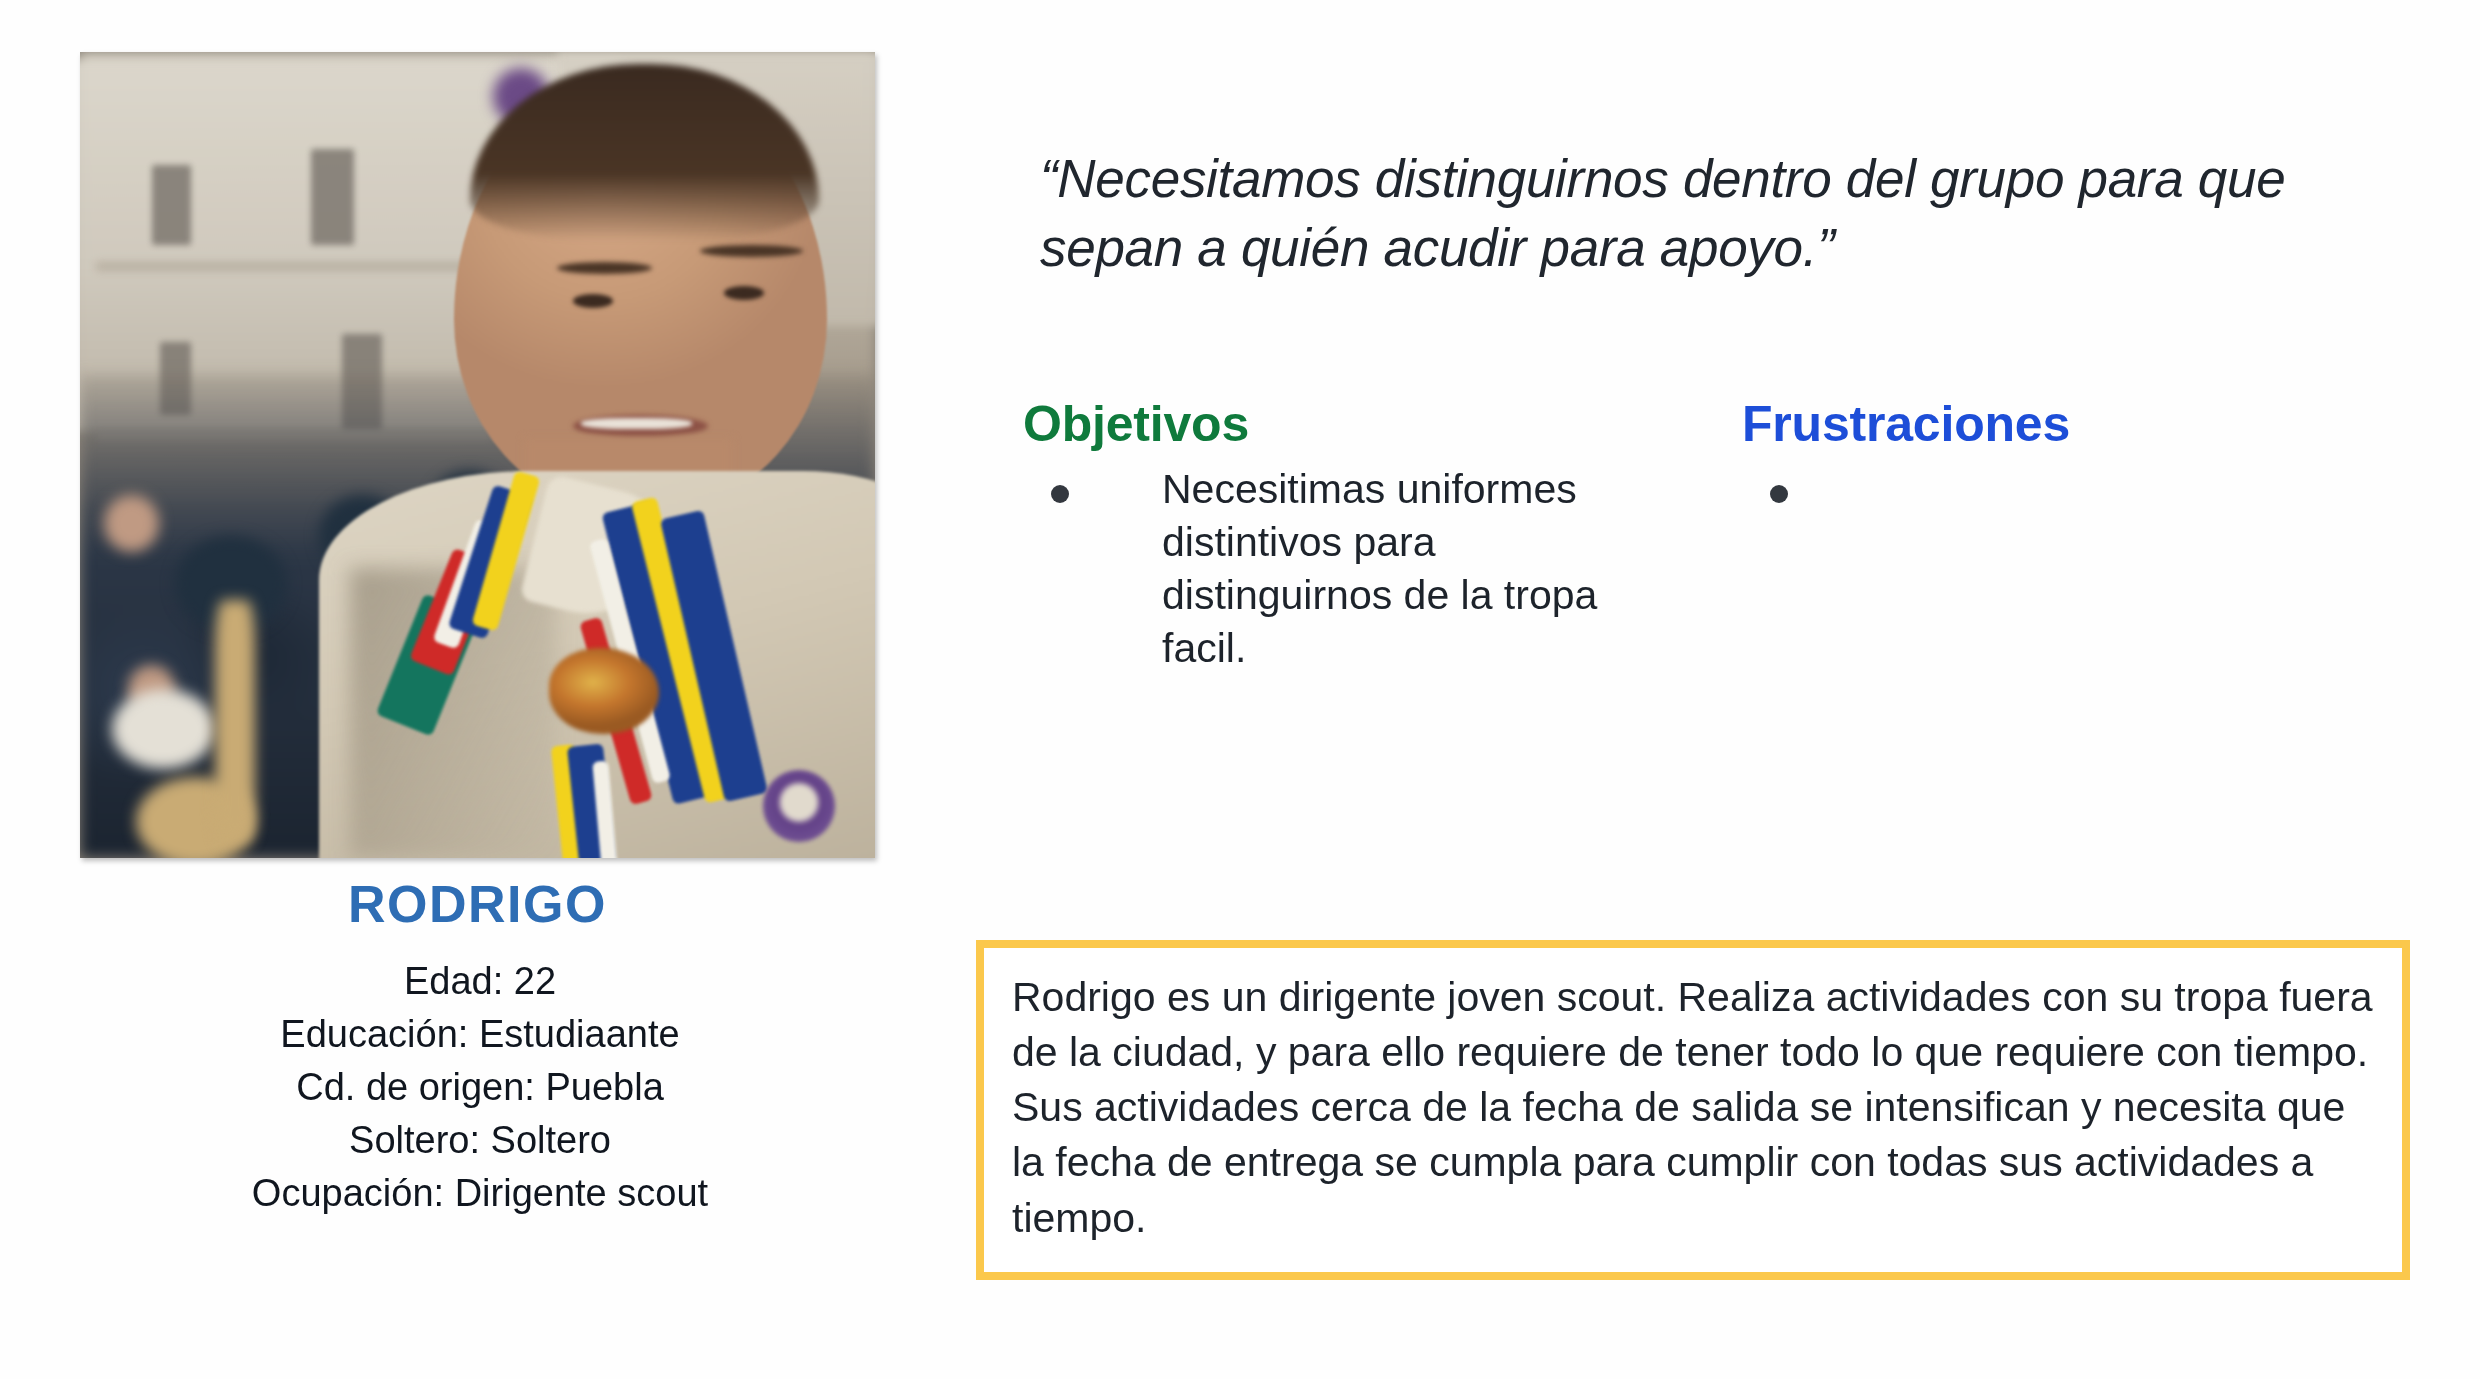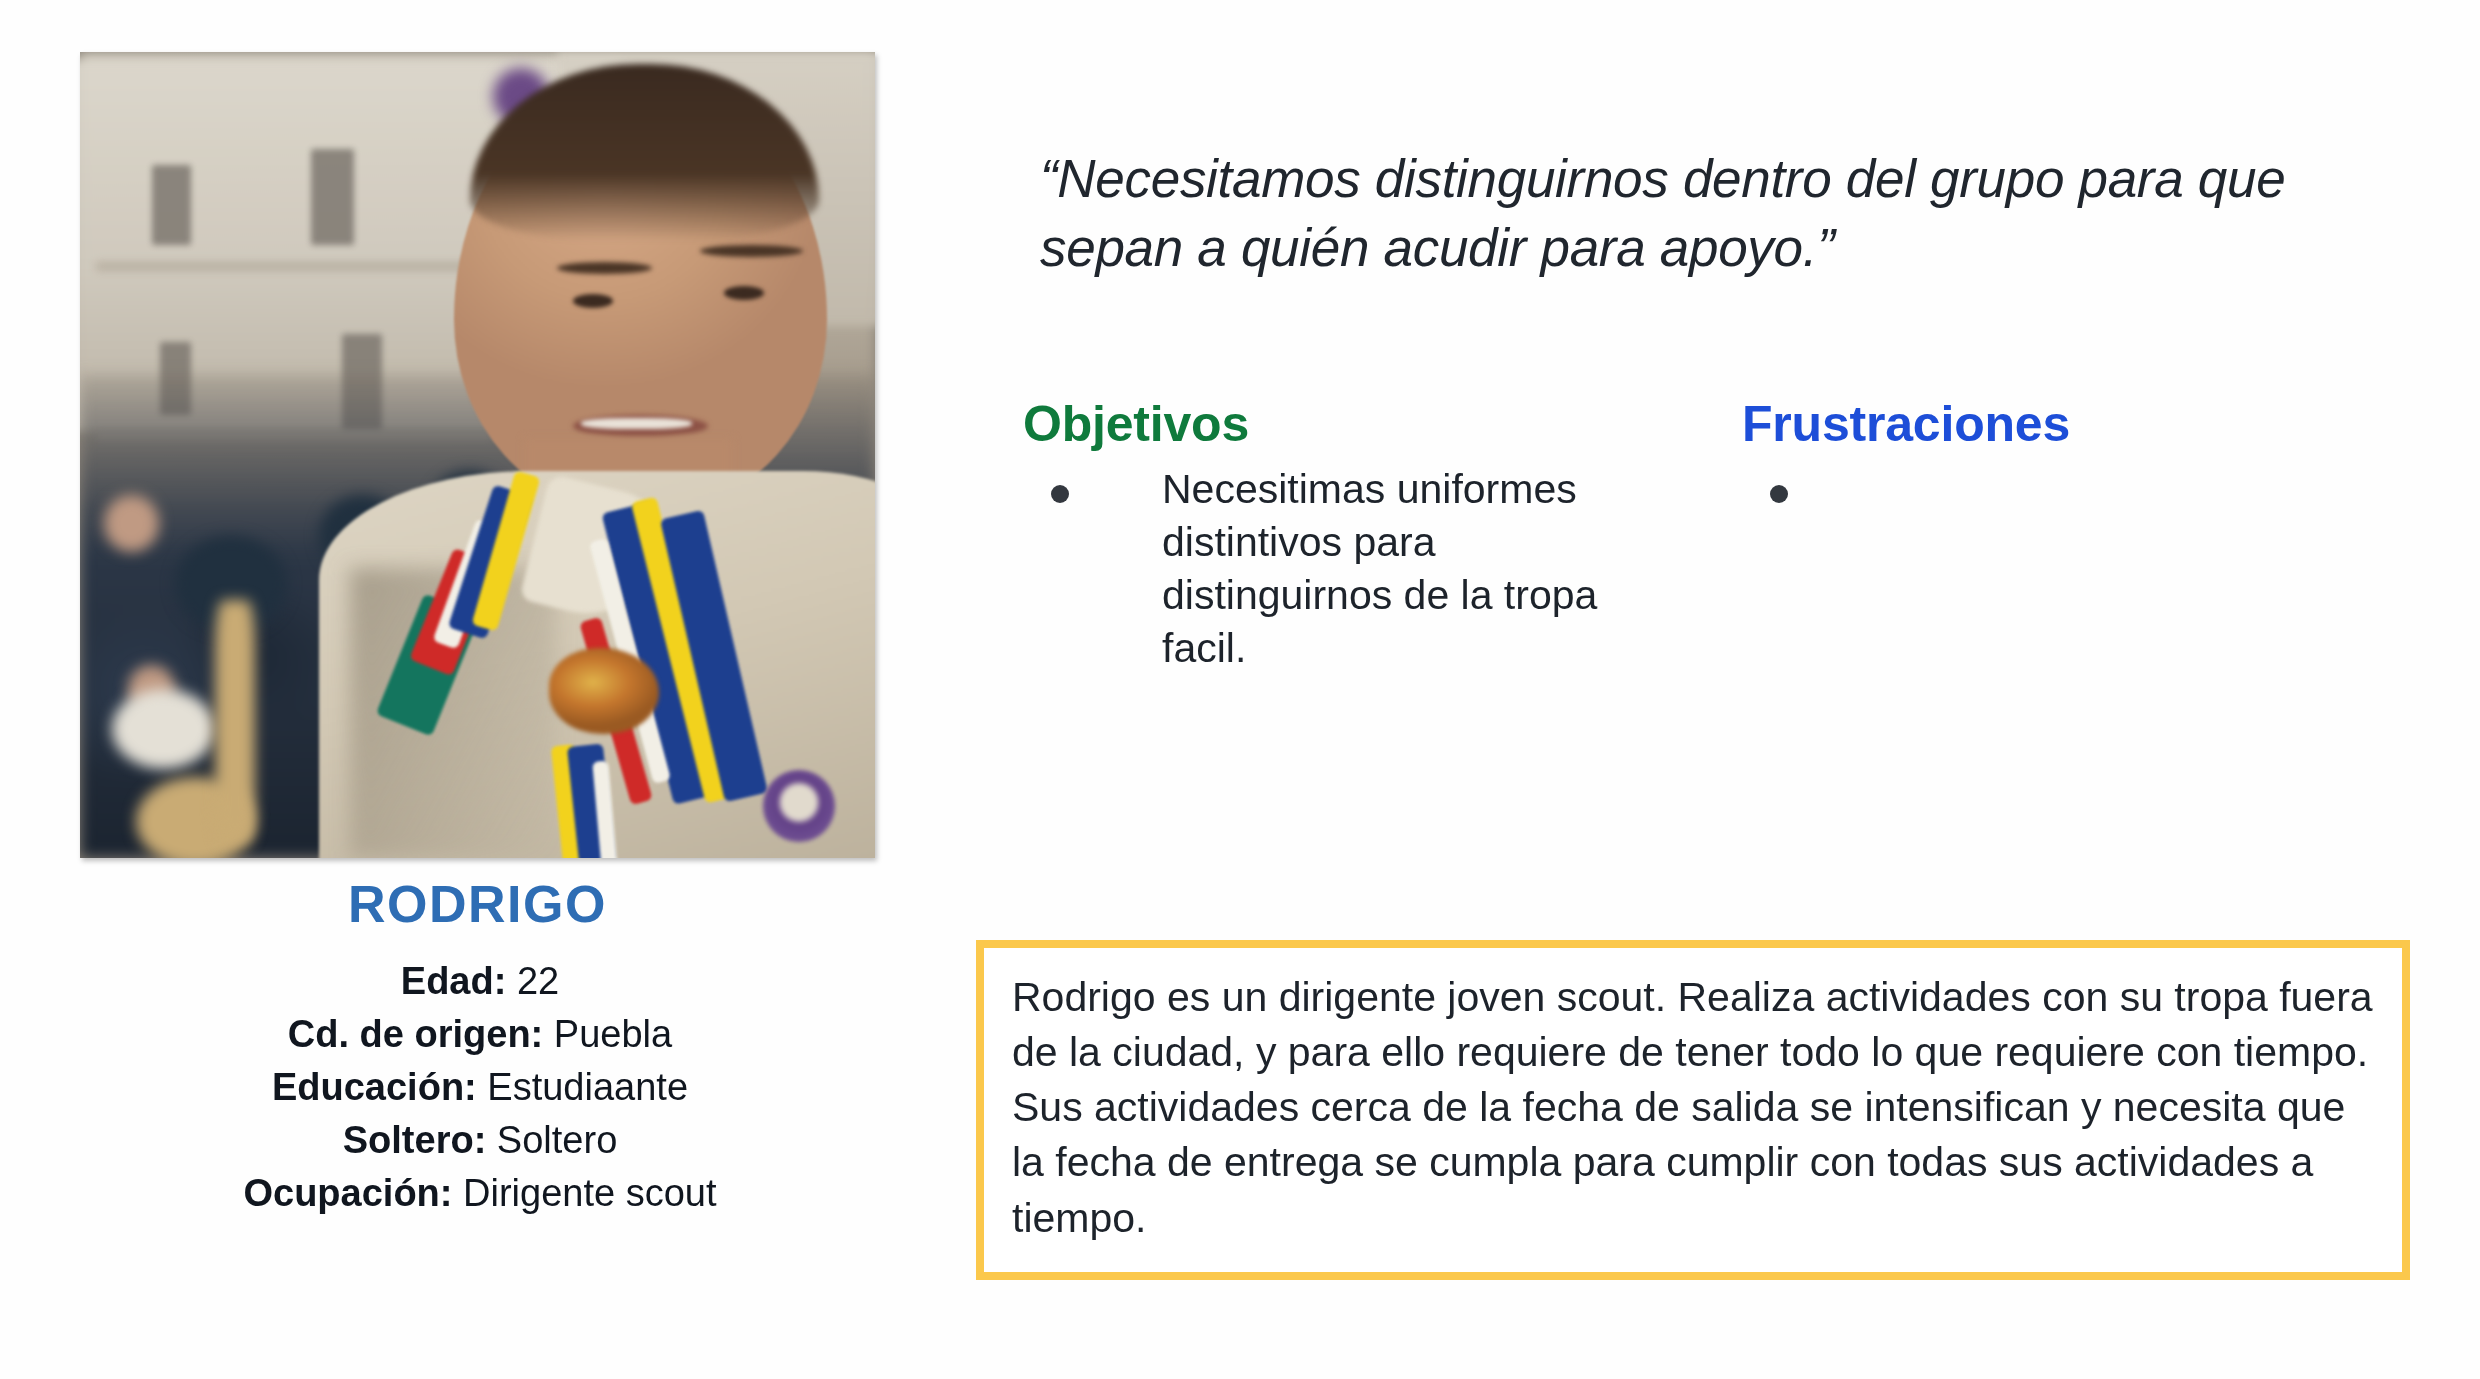--- a/index.html
+++ b/index.html
@@ -240,21 +240,21 @@
     width: 880px;
     text-align: center;
   }
   .field-row {
     font-size: 38px;
     line-height: 1.0;
     color: #10161f;
     margin-bottom: 15px;
     white-space: nowrap;
   }
-  .field-label { font-weight: bold; text-align: right; }
+  .field-label { font-weight: normal; text-align: right; }
   .field-value { font-weight: normal; }
 
   
   .quote {
     position: absolute;
     left: 1040px;
     top: 145px;
     width: 1330px;
     font-size: 53px;
     font-style: italic;
@@ -394,26 +394,26 @@
   </div>
 
   <div class="person-name">RODRIGO</div>
 
   <div class="fields">
     <div class="field-row">
       <span class="field-label">Edad:</span>
       <span class="field-value">22</span>
     </div>
     <div class="field-row">
+      <span class="field-label">Educación:</span>
+      <span class="field-value">Estudiaante</span>
+    </div>
+    <div class="field-row">
       <span class="field-label">Cd. de origen:</span>
       <span class="field-value">Puebla</span>
-    </div>
-    <div class="field-row">
-      <span class="field-label">Educación:</span>
-      <span class="field-value">Estudiaante</span>
     </div>
     <div class="field-row">
       <span class="field-label">Soltero:</span>
       <span class="field-value">Soltero</span>
     </div>
     <div class="field-row">
       <span class="field-label">Ocupación:</span>
       <span class="field-value">Dirigente scout</span>
     </div>
   </div>

